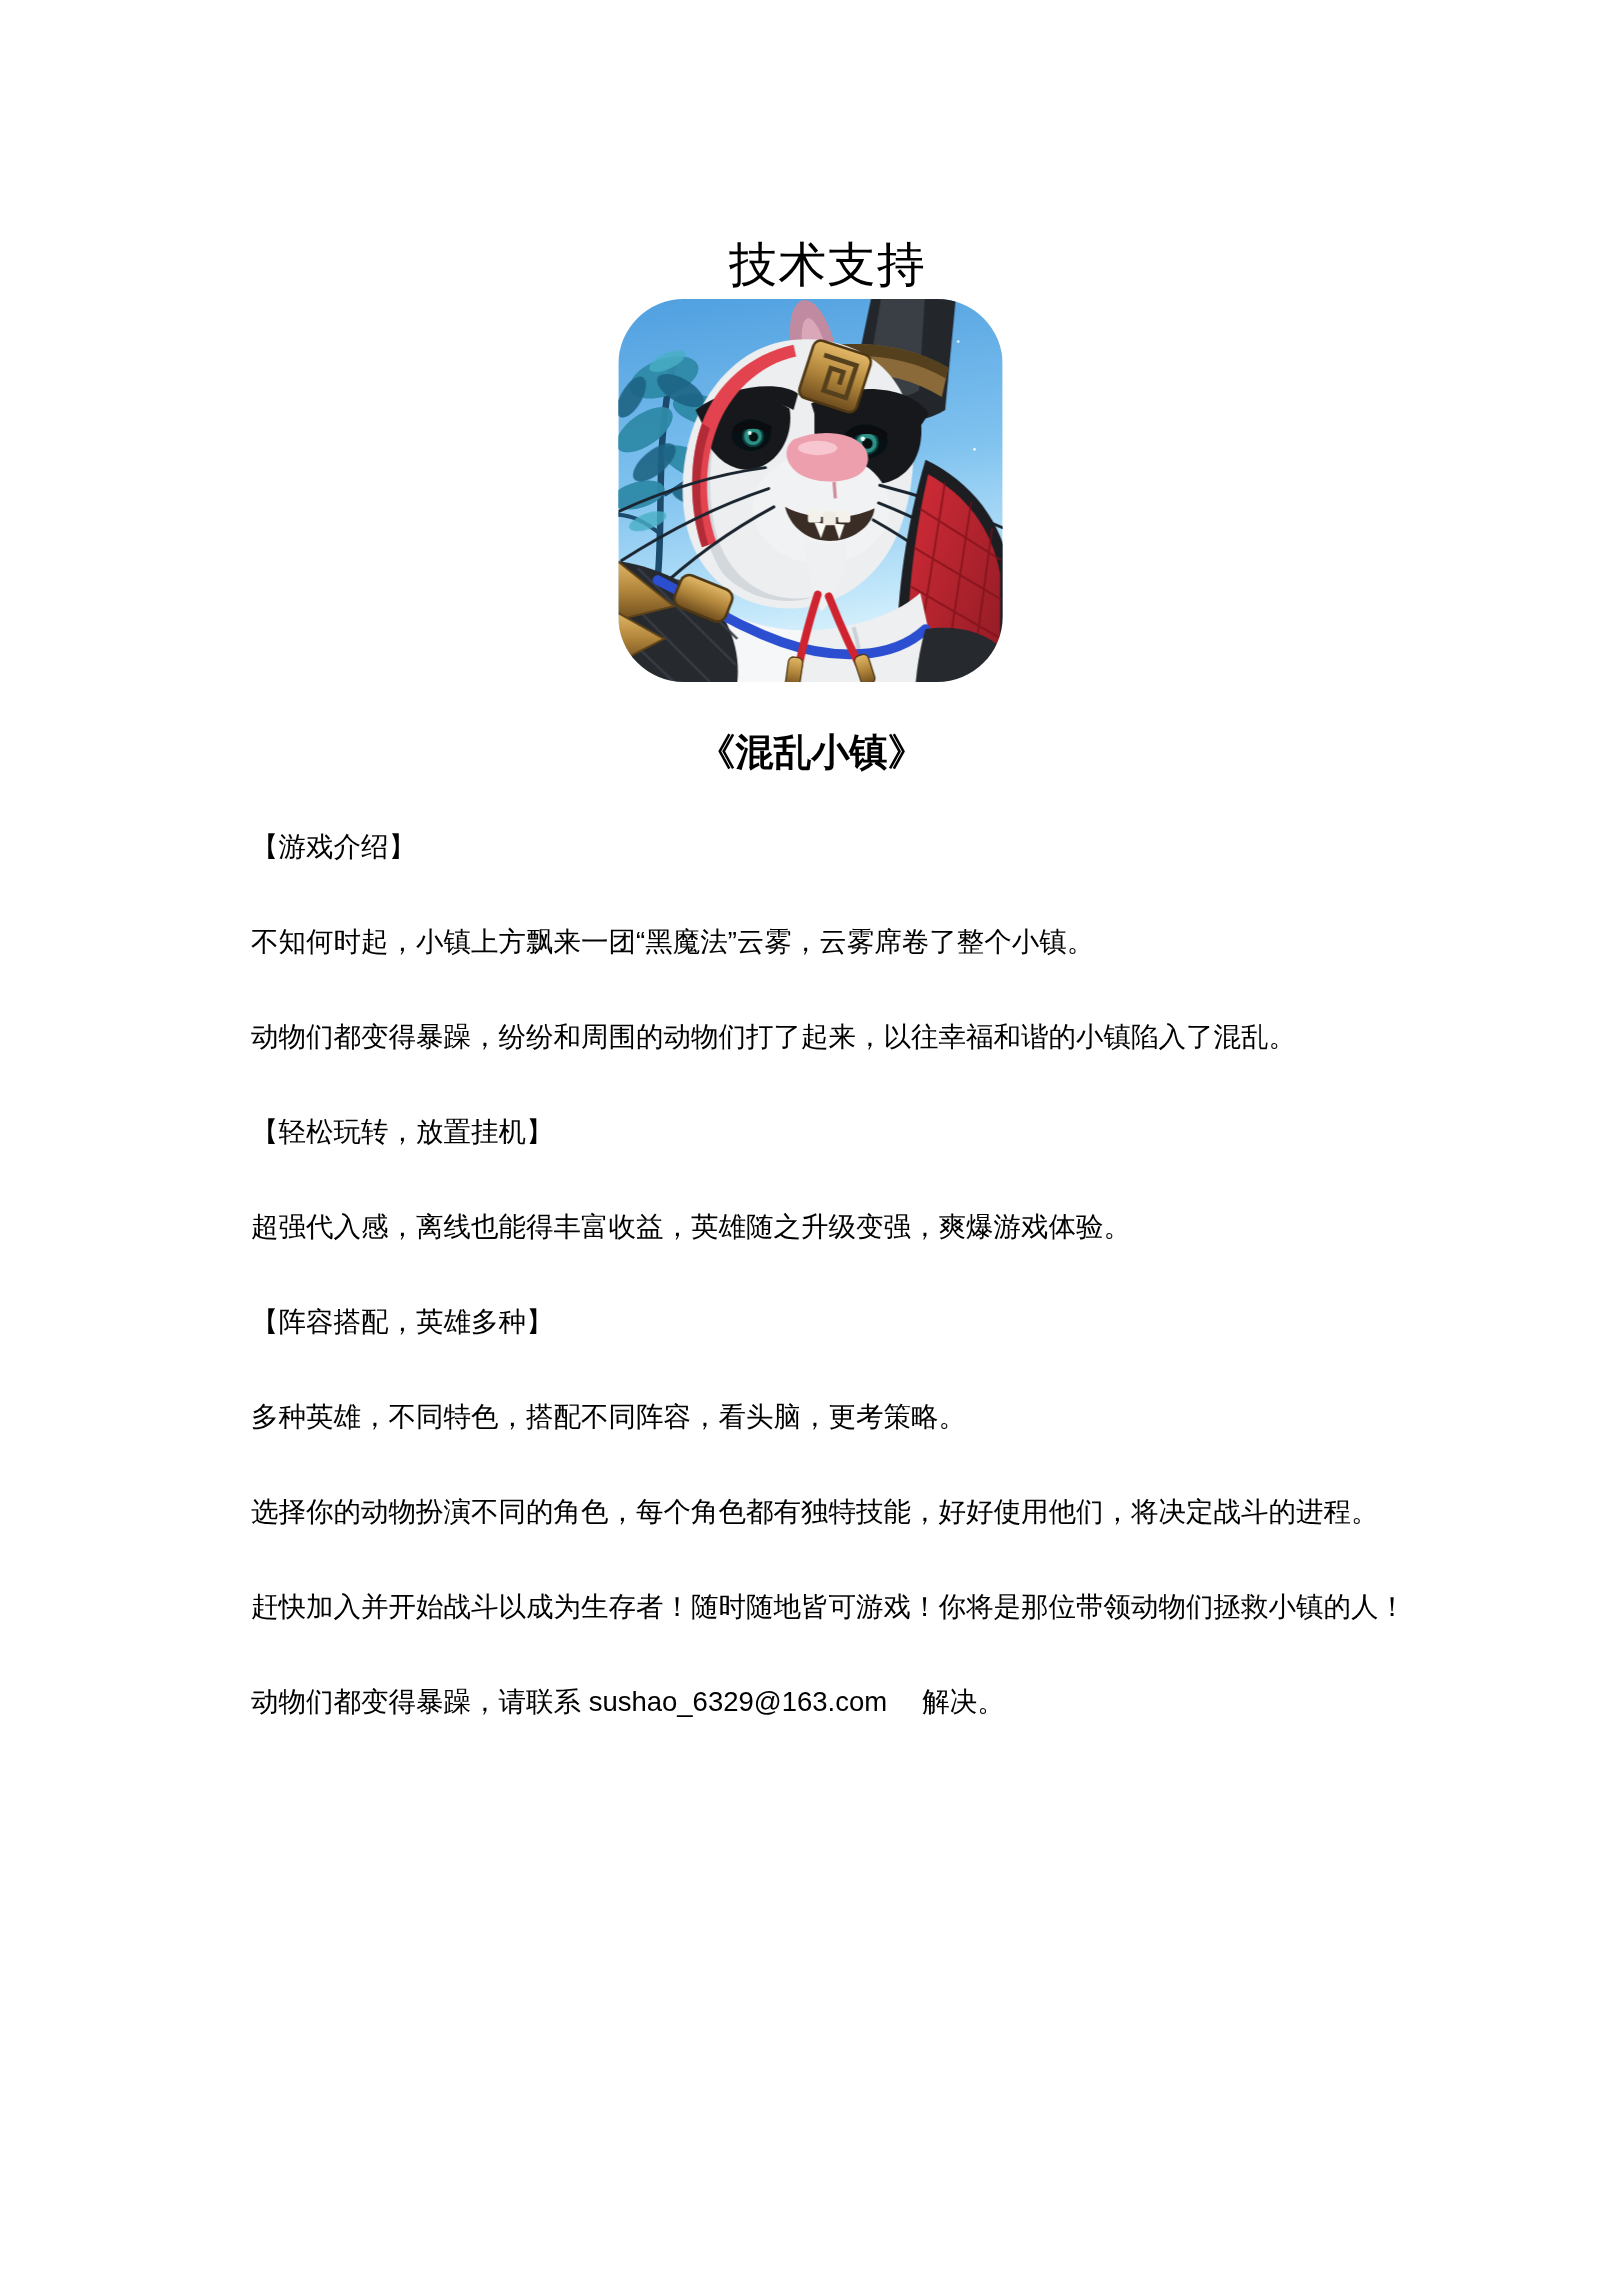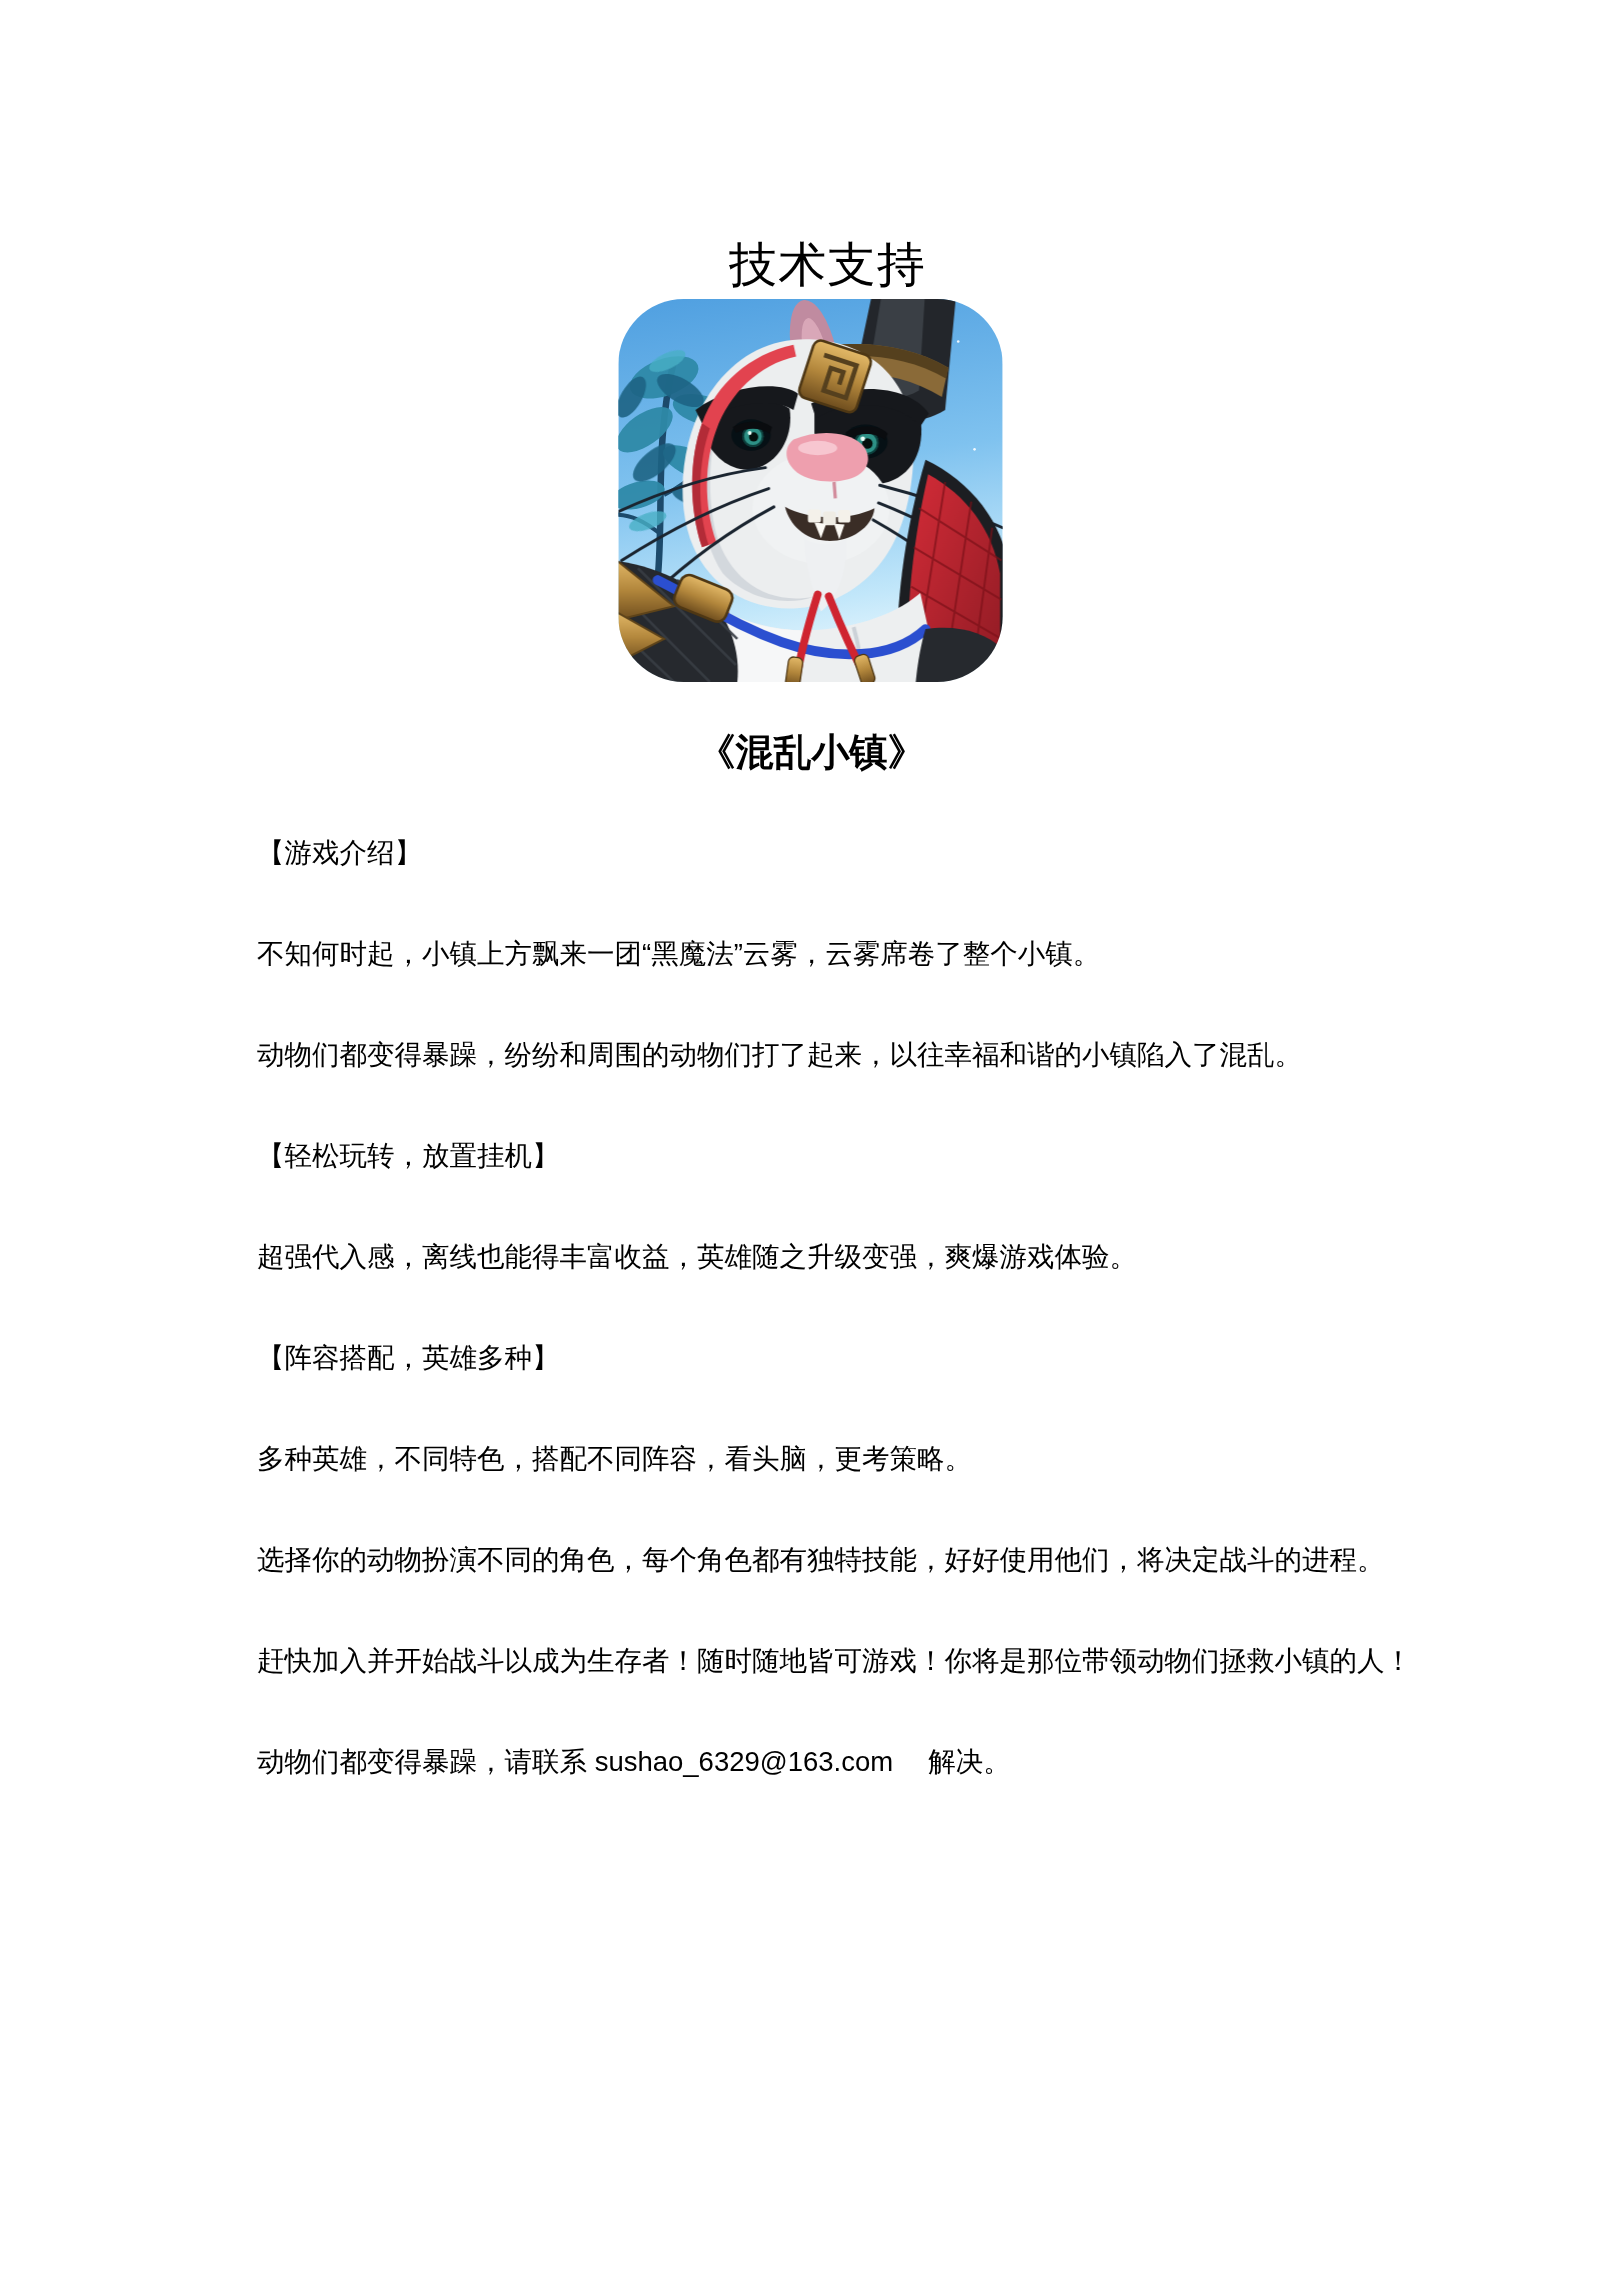--- a/index.html
+++ b/index.html
@@ -28,21 +28,21 @@
   .app-icon svg { display: block; }
   .app-name {
     position: absolute; top: 733px; left: 0; width: 100%;
     margin: 0; text-align: center;
     font-size: 38px; font-weight: 700; line-height: 1;
   }
   .content {
     position: absolute; left: 241px; top: 794px; width: 1178px;
   }
   .line {
-    margin: 16px;
+    margin: 10px;
     font-size: 27.5px; font-weight: 400;
     line-height: 85px;
     white-space: pre;
     color: #000000;
   }
 </style>
 </head>
 <body>
 
 <div class="page">

